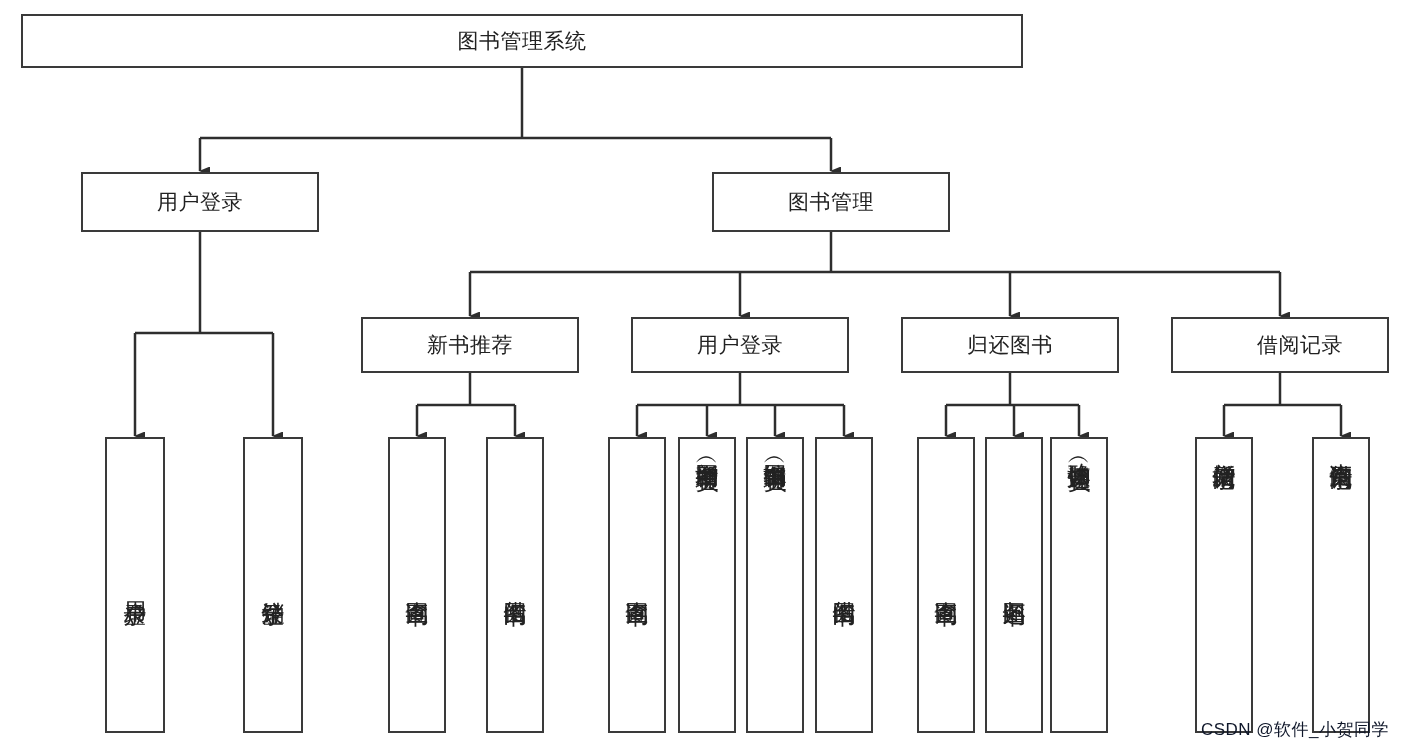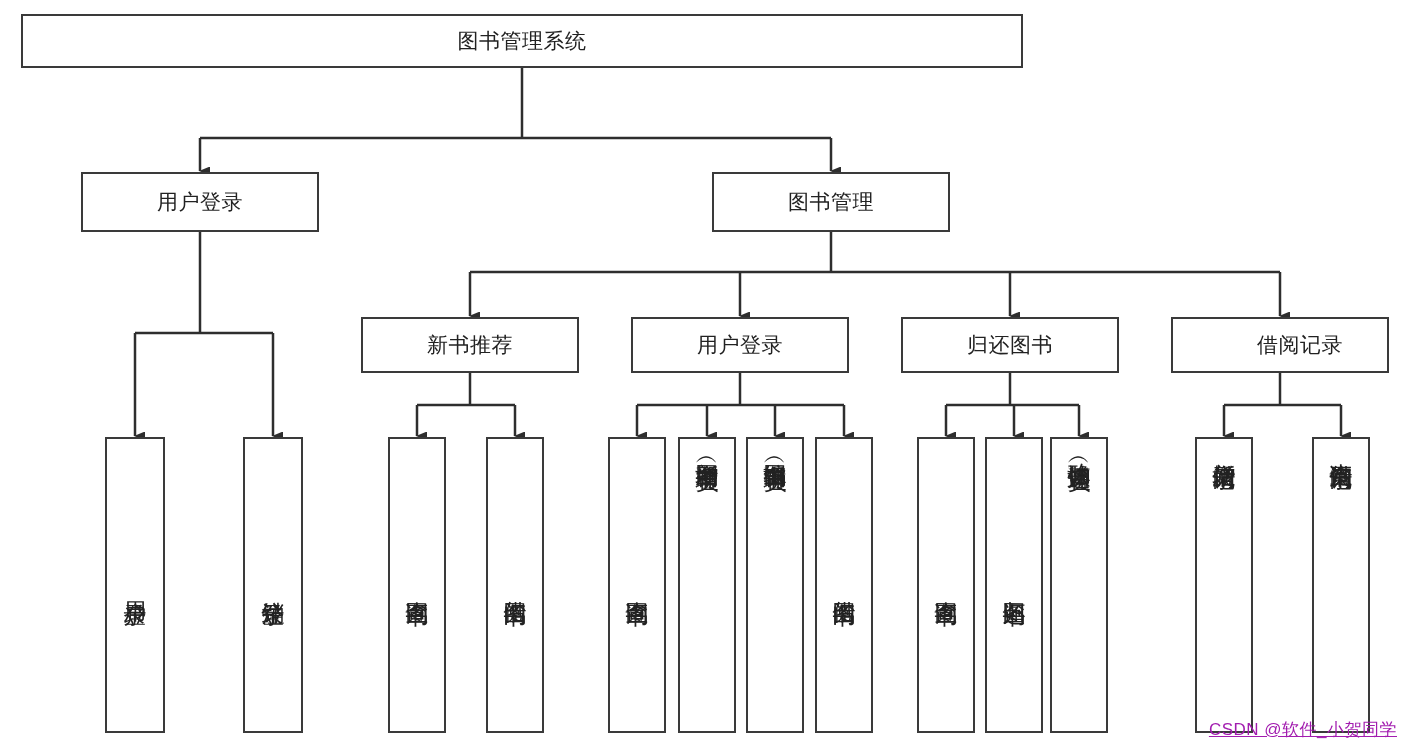--- a/index.html
+++ b/index.html
@@ -58,27 +58,26 @@
   #connectors {
     position: absolute;
     left: 0;
     top: 0;
     width: 1405px;
     height: 747px;
     pointer-events: none;
   }
   #watermark {
     position: absolute;
-    right: 8px;
+    right: 16px;
     bottom: 6px;
     font-size: 17px;
-    color: #a21caf;
+    color: #0f172a;
     white-space: nowrap;
     letter-spacing: 0.5px;
-    text-decoration: underline;
   }
 </style>
 </head>
 <body>
 
 <div id="diagram-root">
   <svg id="connectors" viewBox="0 0 1405 747" xmlns="http://www.w3.org/2000/svg">
     <defs>
       <marker id="arrowhead" markerWidth="9" markerHeight="11" refX="4.5" refY="10" orient="auto" markerUnits="userSpaceOnUse">
         <polygon points="0,0 9,0 4.5,11" fill="#2e2e2e"></polygon>

